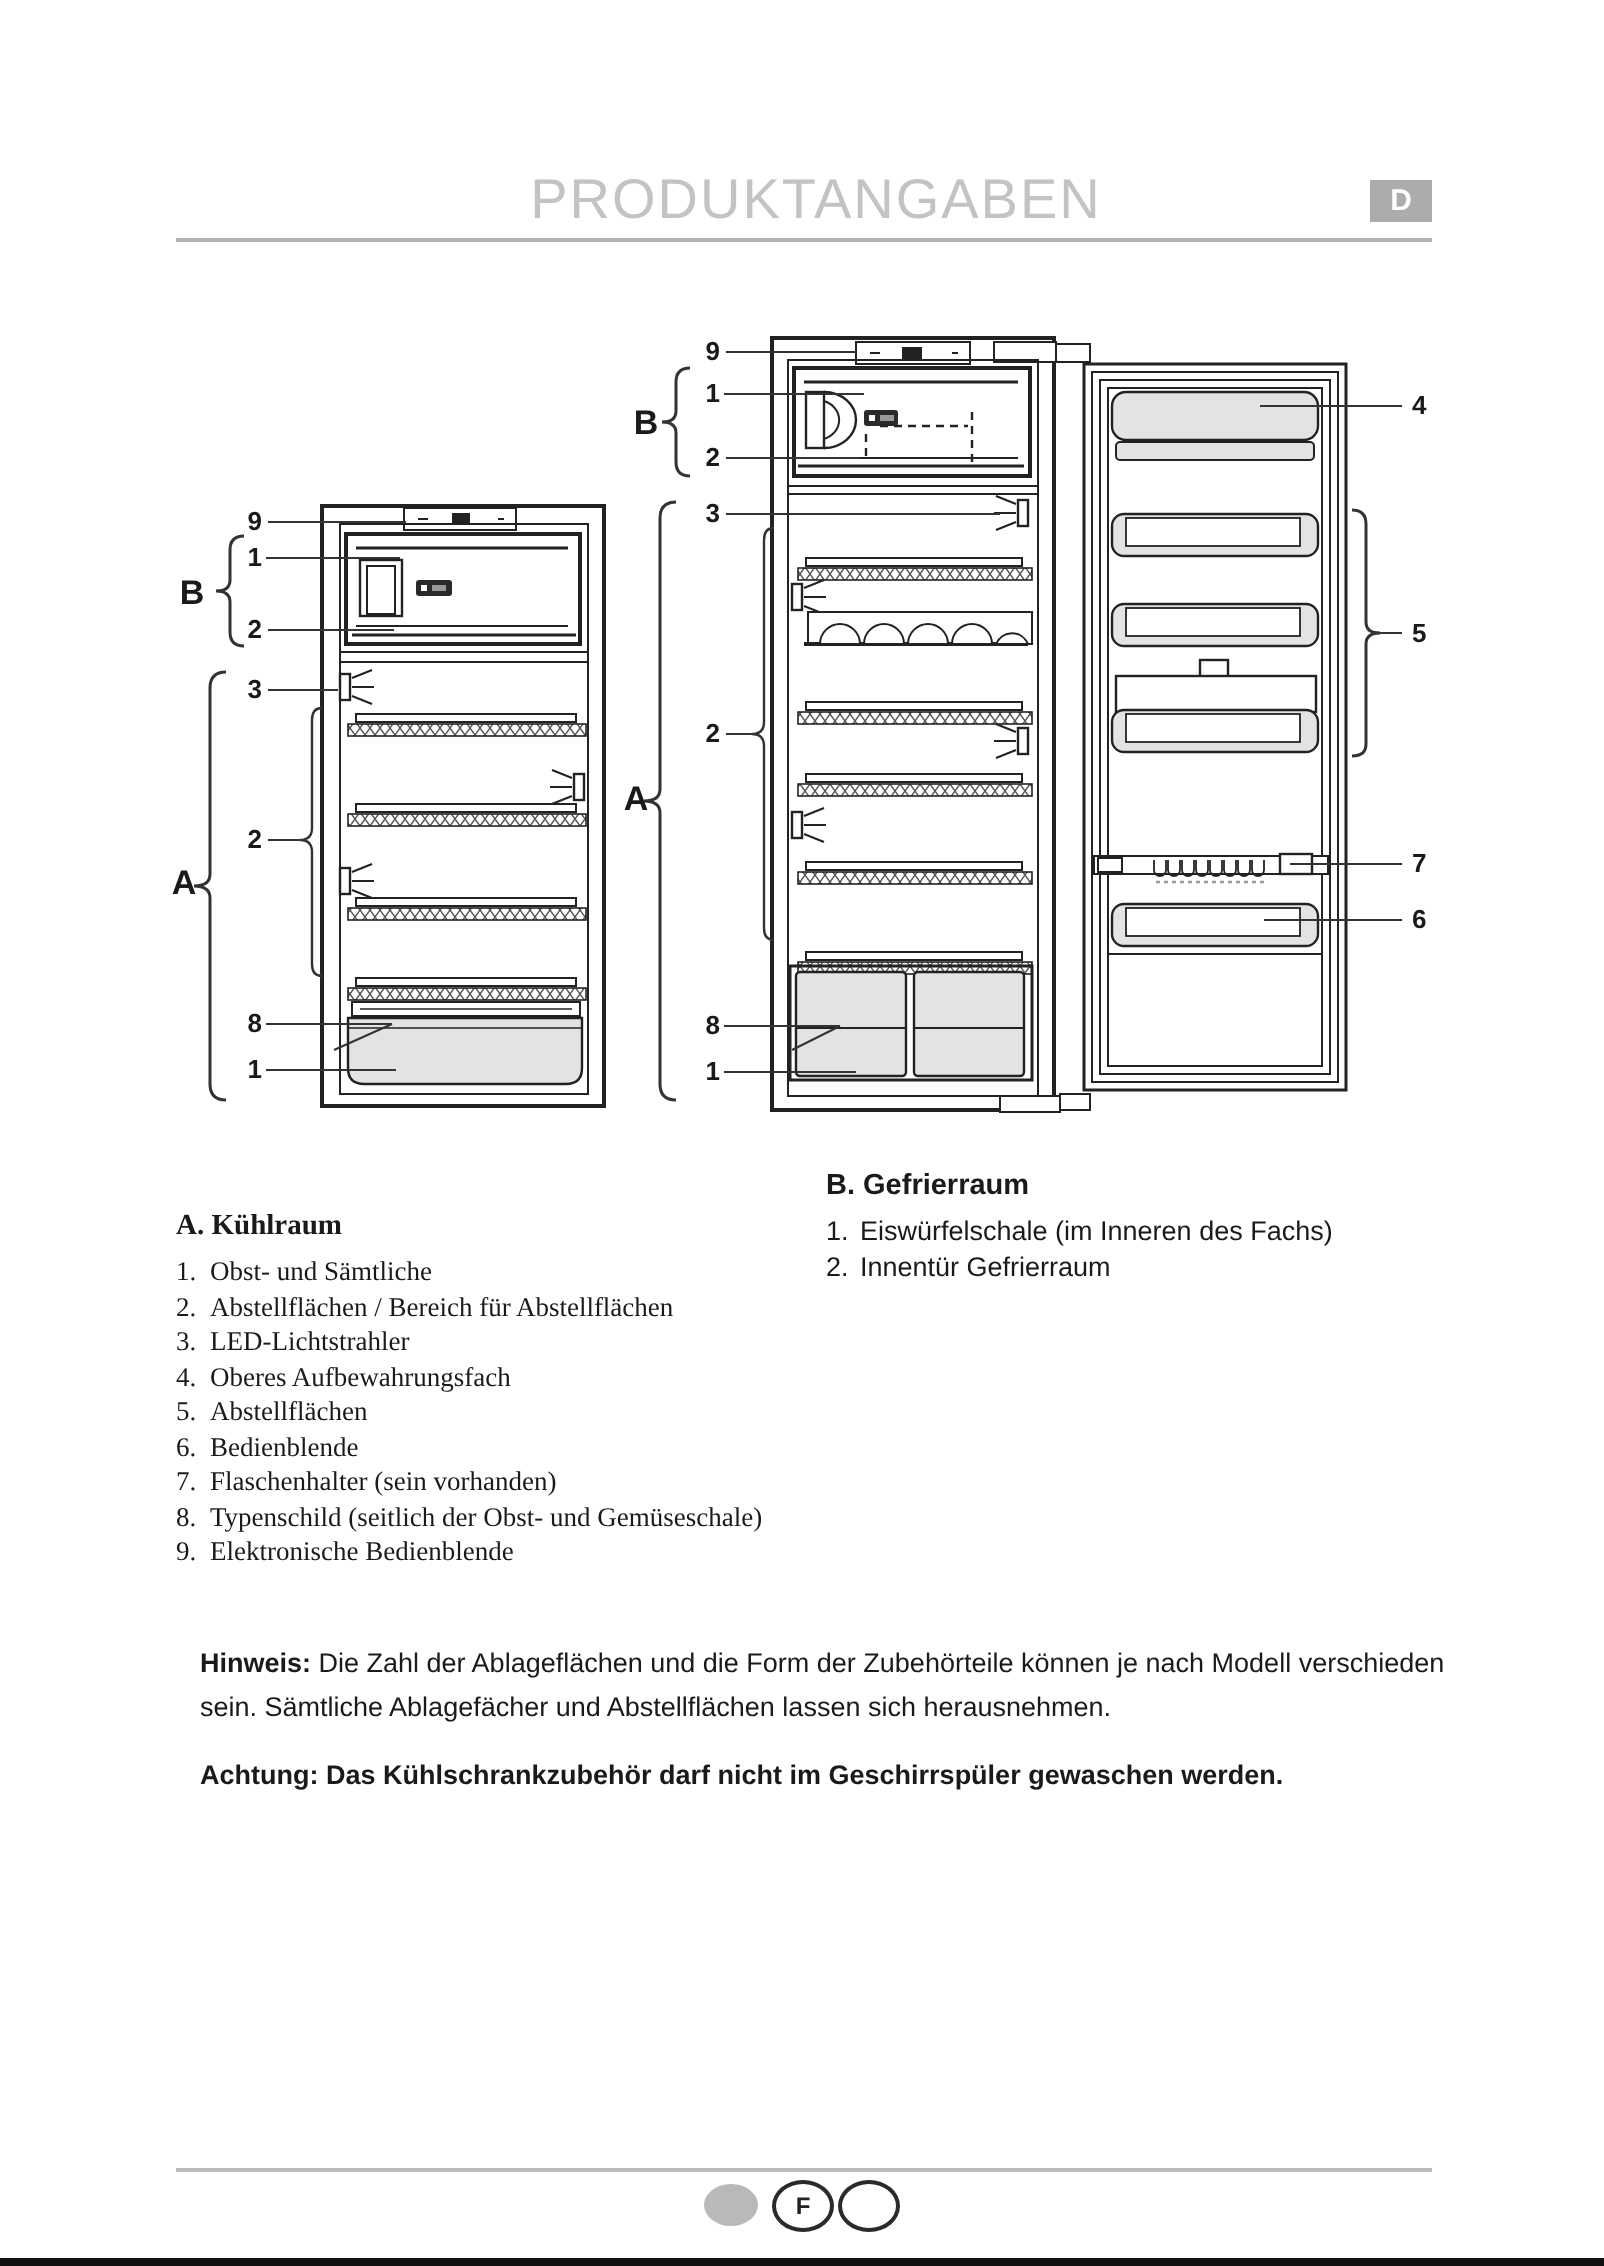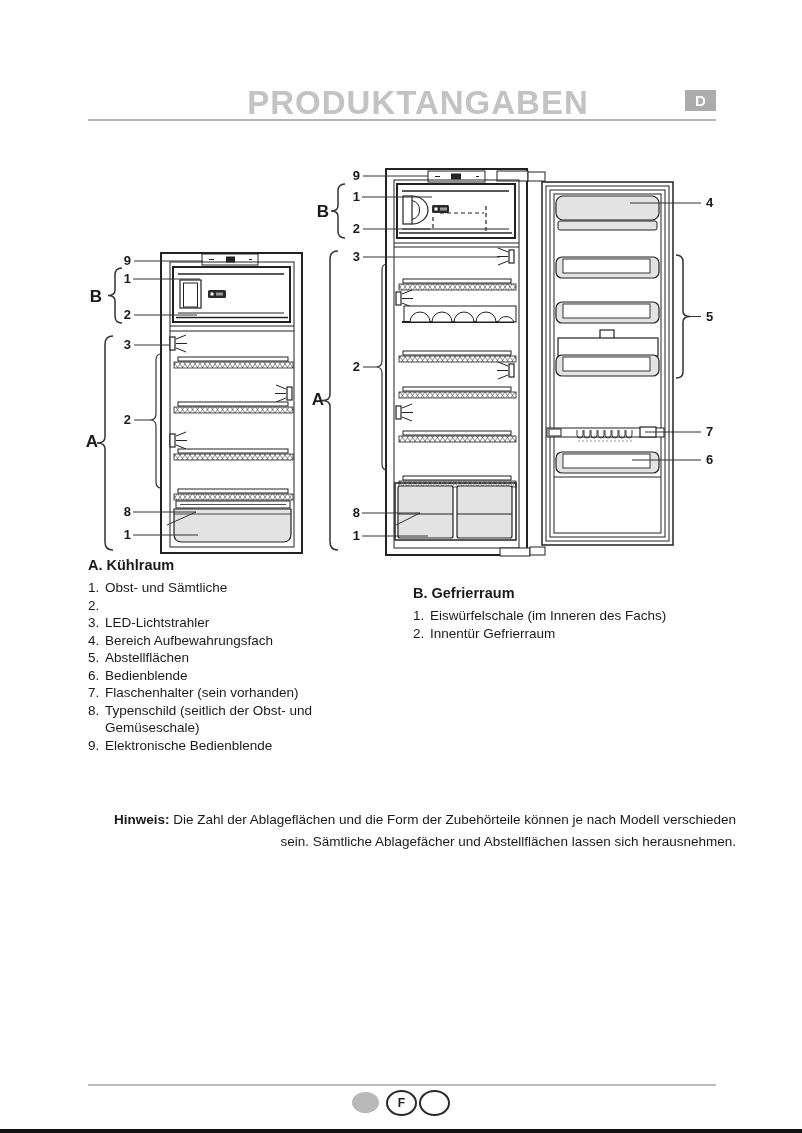--- a/index.html
+++ b/index.html
@@ -1,38 +1,38 @@
 <!DOCTYPE html>
 <html><head>
 <meta charset="utf-8">
 <style>
   html,body{margin:0;padding:0;}
   body{width:802px;height:1133px;background:#ffffff;font-family:"Liberation Sans",sans-serif;color:#1a1a1a;position:relative;overflow:hidden;}
   .page{position:absolute;left:0;top:0;width:802px;height:1133px;}
 
   
-  .title{position:absolute;left:104px;top:84px;width:628px;text-align:center;font-size:33px;font-weight:bold;letter-spacing:1px;color:#c3c3c3;}
+  .title{position:absolute;left:94px;top:84px;width:628px;text-align:center;font-size:28px;font-weight:normal;letter-spacing:1px;color:#c3c3c3;}
   .lang-badge{position:absolute;left:685px;top:90px;width:31px;height:21px;background:#acacac;color:#ffffff;font-weight:bold;font-size:15px;text-align:center;line-height:21px;}
   .rule-top{position:absolute;left:88px;top:119px;width:628px;height:2px;background:#b5b5b5;}
 
   
   .diagram{position:absolute;left:0;top:0;width:802px;height:575px;}
 
   
   .col{position:absolute;font-size:13.5px;line-height:17.5px;}
-  .col-a{left:88px;top:556px;width:322px;}
+  .col-a{left:88px;top:604px;width:322px;font-family:Liberation Serif, serif;}
   .col-b{left:413px;top:584px;width:310px;}
   .col h3{margin:0 0 5px 0;font-size:14.5px;line-height:18px;font-weight:bold;}
   .item{display:flex;}
   .item .num{width:17px;flex:0 0 17px;}
   .item .txt{max-width:300px;}
 
   
   .notes{position:absolute;left:88px;top:809px;width:648px;font-size:13.5px;line-height:22px;}
-  .notes p{margin:0;text-align:right;}
+  .notes p{margin:12px;}
   .b{font-weight:bold;}
 
   
   .rule-bottom{position:absolute;left:88px;top:1084px;width:628px;height:2px;background:#bbbbbb;}
   .oval{position:absolute;border-radius:50%;}
   .oval-filled{left:352px;top:1092px;width:27px;height:21px;background:#b9b9b9;}
   .oval-f{left:386px;top:1090px;width:27px;height:22px;border:2px solid #2a2a2a;font-size:12px;font-weight:bold;text-align:center;line-height:22px;color:#222;}
   .oval-empty{left:419px;top:1090px;width:27px;height:22px;border:2px solid #2a2a2a;}
   .bottom-bar{position:absolute;left:0;top:1129px;width:802px;height:4px;background:#111111;}
 
@@ -283,28 +283,29 @@
   </svg>
 
   <div class="col col-a">
     <h3>A. Kühlraum</h3>
     <div class="item">
         <span class="num">1.</span>
         <span class="txt">Obst- und Sämtliche</span>
       </div>
     <div class="item">
         <span class="num">2.</span>
+        <span class="txt">Abstellflächen / Bereich für Abstellflächen</span>
       </div>
     <div class="item">
         <span class="num">3.</span>
         <span class="txt">LED-Lichtstrahler</span>
       </div>
     <div class="item">
         <span class="num">4.</span>
-        <span class="txt">Bereich Aufbewahrungsfach</span>
+        <span class="txt">Oberes Aufbewahrungsfach</span>
       </div>
     <div class="item">
         <span class="num">5.</span>
         <span class="txt">Abstellflächen</span>
       </div>
     <div class="item">
         <span class="num">6.</span>
         <span class="txt">Bedienblende</span>
       </div>
     <div class="item">
@@ -328,20 +329,21 @@
         <span class="txt">Eiswürfelschale (im Inneren des Fachs)</span>
       </div>
     <div class="item">
         <span class="num">2.</span>
         <span class="txt">Innentür Gefrierraum</span>
       </div>
   </div>
 
   <div class="notes">
     <p><span class="b">Hinweis:</span><span> Die Zahl der Ablageflächen und die Form der Zubehörteile können je nach Modell verschieden sein. Sämtliche Ablagefächer und Abstellflächen lassen sich herausnehmen.</span></p>
+    <p class="b">Achtung: Das Kühlschrankzubehör darf nicht im Geschirrspüler gewaschen werden.</p>
   </div>
 
   <div class="rule-bottom"></div>
   <div class="oval oval-filled"></div>
   <div class="oval oval-f">F</div>
   <div class="oval oval-empty"></div>
   <div class="bottom-bar"></div>
 
 </div>
 

